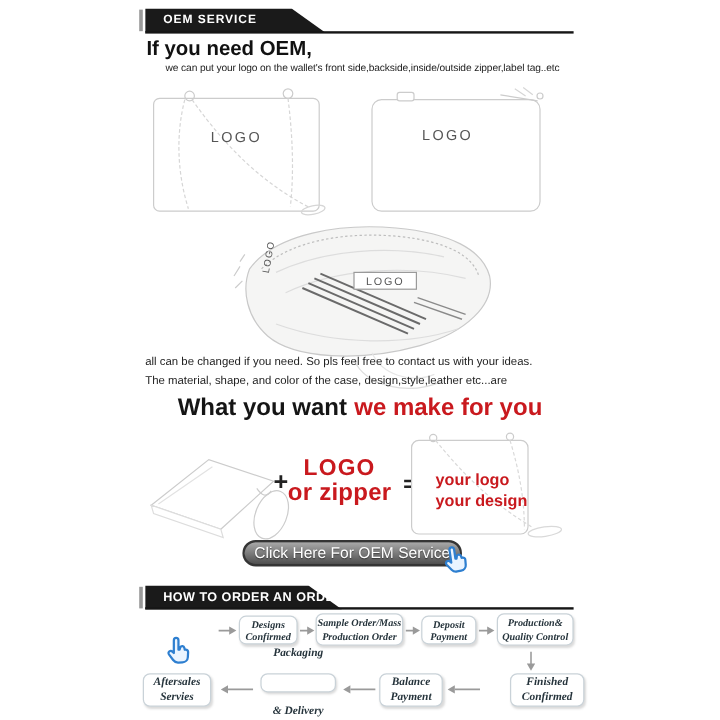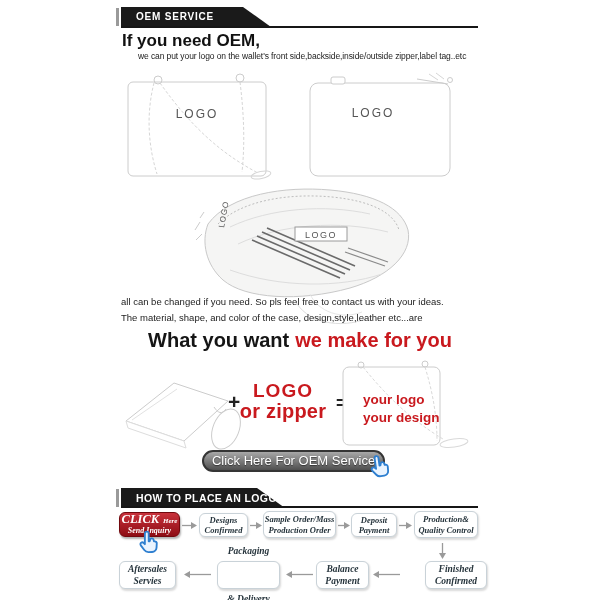--- a/index.html
+++ b/index.html
@@ -156,31 +156,24 @@
   <div class="abs cta">Click Here For OEM Service</div>
   <svg class="abs" style="left:367px;top:453px;transform:rotate(-8deg);" width="28" height="28" viewBox="0 0 24 24">
     <path d="M9.2 2.2c1 0 1.7.8 1.7 1.8v6.6h.8l.4-1.4c.2-.8 1-1.3 1.8-1.1.6.1 1 .6 1.2 1.2l.3 1.3h.7c1 0 1.8.8 1.7 1.8l-.2 3.6c-.1 2-1.8 3.6-3.8 3.7l-2.9.1c-1.5.1-2.9-.6-3.8-1.8l-3-4c-.5-.7-.4-1.7.3-2.2.7-.5 1.6-.4 2.2.2l1 1V4c0-1 .7-1.8 1.6-1.8z" fill="#eaf4ff" stroke="#2e7fd0" stroke-width="1.6" stroke-linejoin="round"></path>
   </svg>
 
   <div class="tick" style="left:116px;top:489px;height:18px;"></div>
   <div class="banner b2">
     <svg viewBox="0 0 164 20" preserveAspectRatio="none">
       <polygon points="0,0 136,0 164,20 0,20" fill="#1a1a1a"></polygon>
     </svg>
-    <span class="btext">HOW TO PLACE AN LOGO</span>
+    <span class="btext">HOW TO ORDER AN ORDER</span>
   </div>
   <div class="uline" style="top:506px;"></div>
 
-  <div class="fbox redbox" style="left:119px;top:512px;width:61px;height:25px;">
-    <div>
-      <span class="big" style="font-family:'Liberation Serif',serif;">CLICK</span>
-      <span class="sm">Here</span>
-    </div>
-    <div class="snd">Send Inquiry</div>
-  </div>
 
   <svg class="arr" style="left:182px;top:521px;" width="16" height="9">
     <line x1="0" y1="4.5" x2="10" y2="4.5" stroke="#9a9a9a" stroke-width="1.3"></line>
     <polygon points="9,1 15,4.5 9,8" fill="#9a9a9a"></polygon>
   </svg>
 
   <div class="fbox r1" style="left:199px;top:513px;width:49px;height:24px;">
     <span>Designs</span>
     <span>Confirmed</span>
   </div>
@@ -237,21 +230,21 @@
   <div class="fbox r2" style="left:316px;top:561px;width:53px;height:28px;">
     <span>Balance</span>
     <span>Payment</span>
   </div>
 
   <svg class="arr" style="left:285px;top:570px;" width="28" height="9">
     <line x1="28" y1="4.5" x2="7" y2="4.5" stroke="#9a9a9a" stroke-width="1.3"></line>
     <polygon points="7,1 1,4.5 7,8" fill="#9a9a9a"></polygon>
   </svg>
 
-  <div class="fbox r2" style="left:217px;top:561px;width:63px;height:28px;gap:36px;">
+  <div class="fbox r2" style="left:217px;top:561px;width:63px;height:16px;gap:36px;">
     <span>Packaging</span>
     <span>&amp; Delivery</span>
   </div>
 
   <svg class="arr" style="left:183px;top:570px;" width="28" height="9">
     <line x1="28" y1="4.5" x2="7" y2="4.5" stroke="#9a9a9a" stroke-width="1.3"></line>
     <polygon points="7,1 1,4.5 7,8" fill="#9a9a9a"></polygon>
   </svg>
 
   <div class="fbox r2" style="left:119px;top:561px;width:57px;height:28px;">

